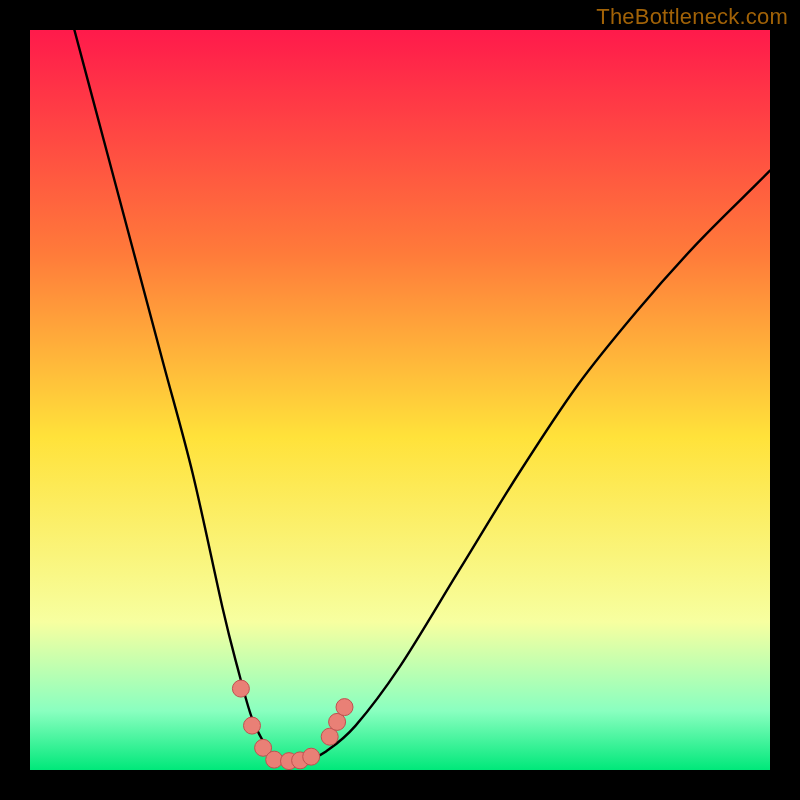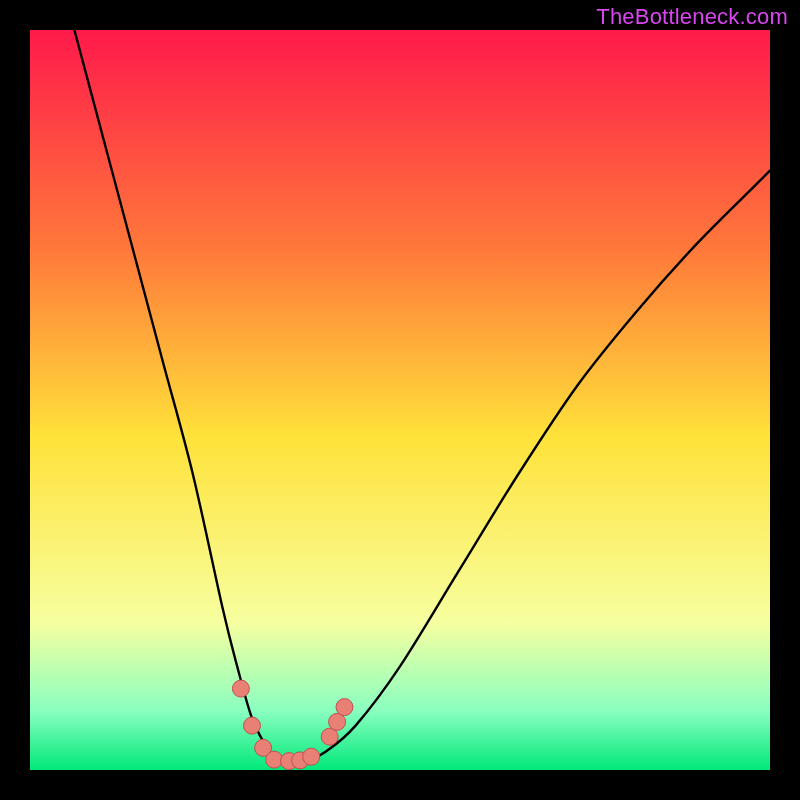--- a/index.html
+++ b/index.html
@@ -24,21 +24,21 @@
     top: 30px;
     left: 30px;
     width: 740px;
     height: 740px;
     
   }
   .watermark {
     position: absolute;
     top: 4px;
     right: 12px;
-    color: #d946ef;
+    color: #a16207;
     font-size: 22px;
     font-weight: 400;
     letter-spacing: 0.2px;
   }
   svg {
     display: block;
   }
 </style>
 </head>
 <body>

